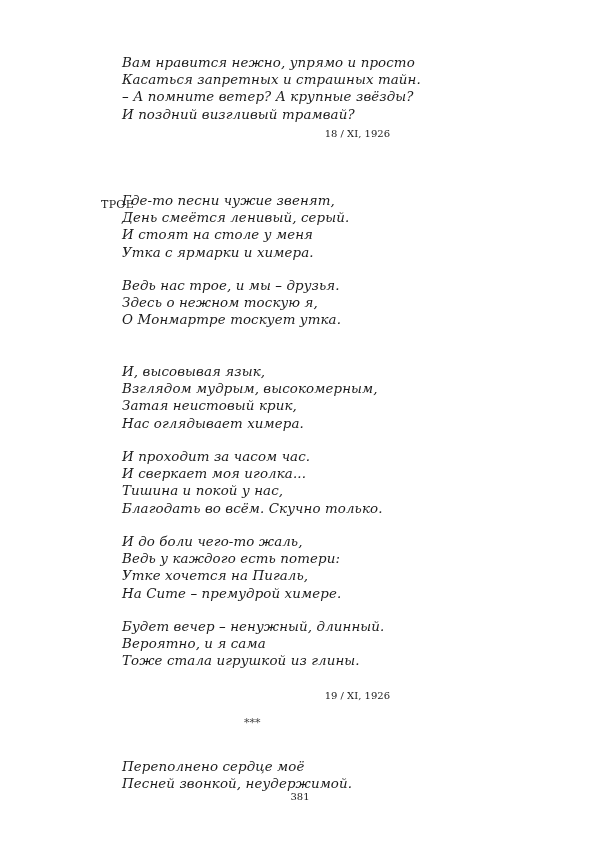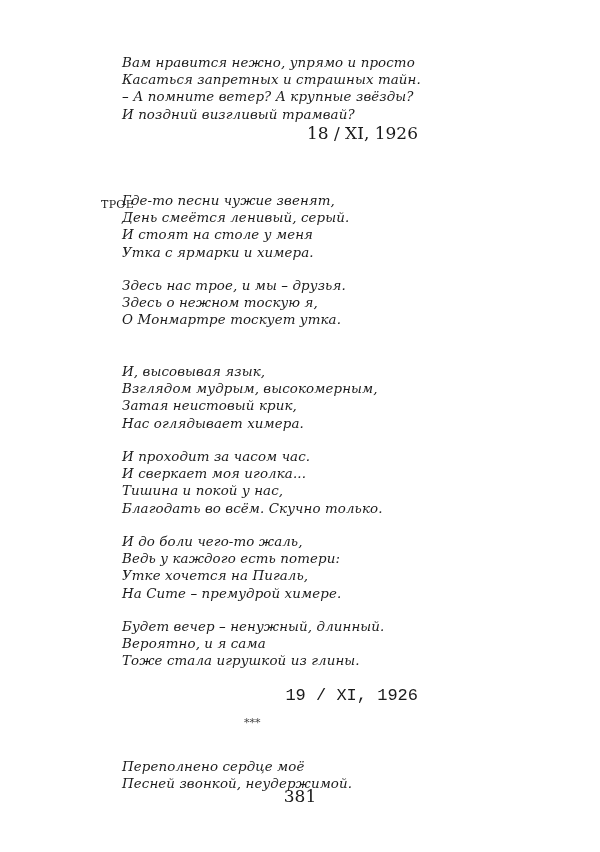--- a/index.html
+++ b/index.html
@@ -1,24 +1,24 @@
 <!DOCTYPE html>
 <html><head>
 <meta charset="utf-8">
 <style>
   html, body { margin: 0; padding: 0; background: #ffffff; }
   body { width: 600px; height: 852px; position: relative; overflow: hidden;
          font-family: "DejaVu Serif", "Liberation Serif", serif; color: #1a1a1a; }
-  .page { position: absolute; left: 0; top: 0; width: 512px; height: 852px; padding-left: 28px; }
+  .page { position: absolute; left: 0; top: 0; width: 512px; height: 852px; }
   .stanza { position: absolute; left: 122px; margin: 0; padding: 0; }
   .line { display: block; font-style: italic; font-size: 13.4px; line-height: 17.2px; white-space: nowrap; letter-spacing: 0.1px; }
-  .date { position: absolute; right: 122px; font-size: 17px; line-height: 17px; white-space: nowrap; text-align: center; }
+  .date { position: absolute; right: 122px; font-size: 10px; line-height: 17px; white-space: nowrap; text-align: center; }
   .title { position: absolute; left: 101px; top: 160px; font-size: 11px; line-height: 17px; letter-spacing: 0.3px; margin-top: 36px; }
   .stars { position: absolute; left: 244px; top: 717px; font-size: 11px; line-height: 12px; color: #444; }
-  .pagenum { position: absolute; left: 0; width: 600px; text-align: center; top: 788px; font-size: 17px; line-height: 17px; }
+  .pagenum { position: absolute; left: 0; width: 600px; text-align: center; top: 788px; font-size: 10px; line-height: 17px; }
 </style>
 </head>
 <body>
 
 <div class="page">
 
   <div class="stanza" style="top:54px;">
     <span class="line">Вам нравится нежно, упрямо и просто</span>
     <span class="line">Касаться запретных и страшных тайн.</span>
     <span class="line">– А помните ветер? А крупные звёзды?</span>
@@ -29,21 +29,21 @@
   <div class="title">ТРОЕ</div>
 
   <div class="stanza" style="top:192px;">
     <span class="line">Где-то песни чужие звенят,</span>
     <span class="line">День смеётся ленивый, серый.</span>
     <span class="line">И стоят на столе у меня</span>
     <span class="line">Утка с ярмарки и химера.</span>
   </div>
 
   <div class="stanza" style="top:277px;">
-    <span class="line">Здесь нас трое, и мы – друзья.</span>
+    <span class="line">Ведь нас трое, и мы – друзья.</span>
     <span class="line">Здесь о нежном тоскую я,</span>
     <span class="line">О Монмартре тоскует утка.</span>
   </div>
 
   <div class="stanza" style="top:363px;">
     <span class="line">И, высовывая язык,</span>
     <span class="line">Взглядом мудрым, высокомерным,</span>
     <span class="line">Затая неистовый крик,</span>
     <span class="line">Нас оглядывает химера.</span>
   </div>
@@ -60,21 +60,21 @@
     <span class="line">Ведь у каждого есть потери:</span>
     <span class="line">Утке хочется на Пигаль,</span>
     <span class="line">На Сите – премудрой химере.</span>
   </div>
 
   <div class="stanza" style="top:618px;">
     <span class="line">Будет вечер – ненужный, длинный.</span>
     <span class="line">Вероятно, и я сама</span>
     <span class="line">Тоже стала игрушкой из глины.</span>
   </div>
-  <div class="date" style="top:687px;font-family:Liberation Mono, monospace;">19 / XI, 1926</div>
+  <div class="date" style="top:687px;">19 / XI, 1926</div>
 
   <div class="stars">***</div>
 
   <div class="stanza" style="top:758px;">
     <span class="line">Переполнено сердце моё</span>
     <span class="line">Песней звонкой, неудержимой.</span>
   </div>
 
   <div class="pagenum">381</div>
 </div>

